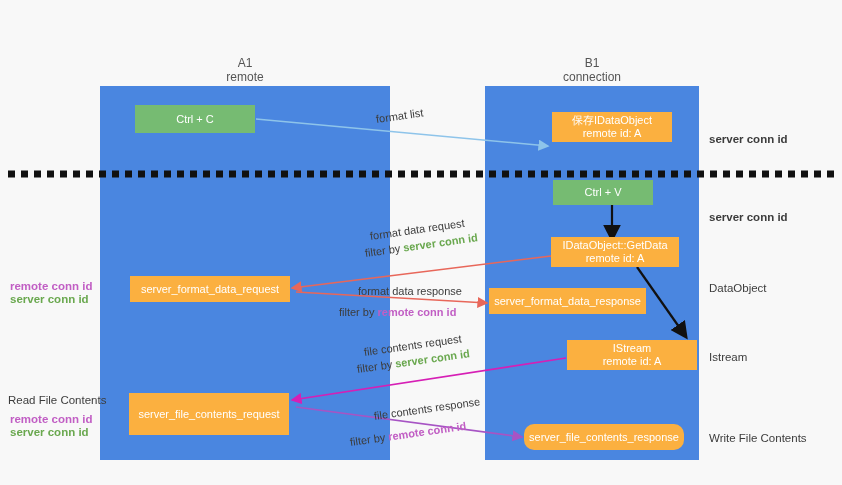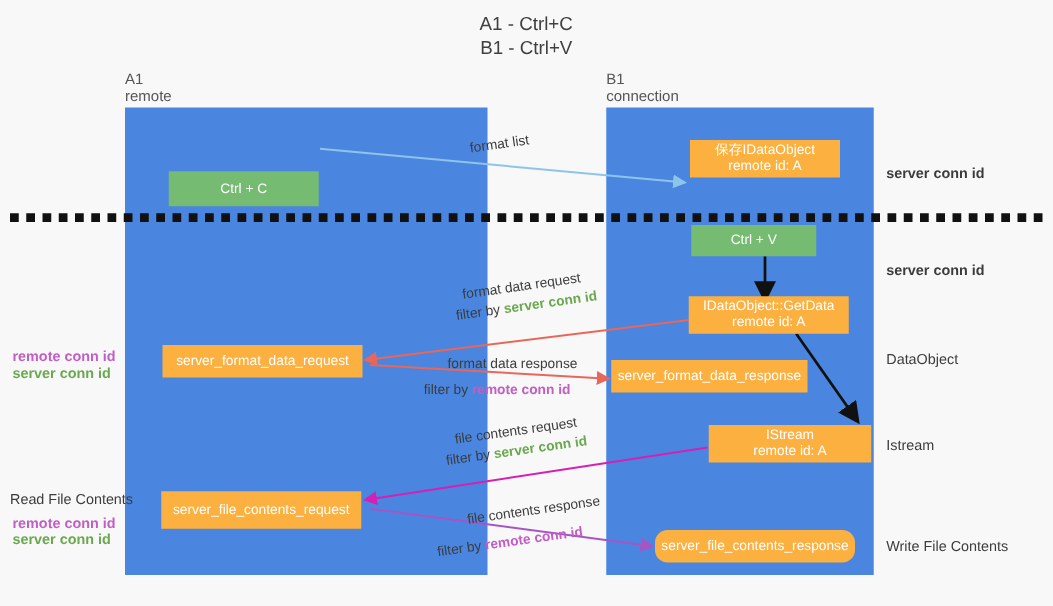--- a/index.html
+++ b/index.html
@@ -42,20 +42,21 @@
   }
   .lane {
     position: absolute;
     background: #4a86e0;
   }
   .lane-a { left: 100px; top: 86px; width: 290px; height: 374px; }
   .lane-b { left: 485px; top: 86px; width: 214px; height: 374px; }
 
   .lane-head {
     position: absolute;
+    text-align: center;
     font-size: 12px;
     line-height: 14px;
     color: #555;
     white-space: pre-line;
   }
   .head-a { left: 100px; top: 56px; width: 290px; }
   .head-b { left: 485px; top: 56px; width: 214px; }
 
   .box {
     position: absolute;
@@ -104,22 +105,20 @@
     line-height: 14px;
     color: #3c3c3c;
     white-space: nowrap;
   }
 </style>
 </head>
 <body>
 
 <div class="canvas">
 
-  <div class="title">A1 - Ctrl+C
-B1 - Ctrl+V</div>
 
   <div class="lane-head head-a">A1
 remote</div>
   <div class="lane-head head-b">B1
 connection</div>
 
   <div class="lane lane-a"></div>
   <div class="lane lane-b"></div>
 
   <svg id="svg-layer" viewBox="0 0 842 485">
@@ -151,38 +150,38 @@
 
     <line x1="551" y1="256" x2="292" y2="288" stroke="#e8675a" stroke-width="1.6" marker-end="url(#ah-red)"></line>
 
     <line x1="296" y1="292" x2="487" y2="303" stroke="#e8675a" stroke-width="1.6" marker-end="url(#ah-red)"></line>
 
     <line x1="566" y1="358" x2="292" y2="400" stroke="#d61fb5" stroke-width="1.6" marker-end="url(#ah-magenta)"></line>
 
     <line x1="296" y1="407" x2="522" y2="437" stroke="#a754c4" stroke-width="1.6" marker-end="url(#ah-purple)"></line>
   </svg>
 
-  <div class="box box-green" style="left:135px; top:105px; width:120px; height:28px;margin-top:32px;">Ctrl + C</div>
+  <div class="box box-green" style="left:135px; top:105px; width:120px; height:28px;">Ctrl + C</div>
 
   <div class="box box-orange" style="left:552px; top:112px; width:120px; height:30px;">保存IDataObject
 remote id: A</div>
 
   <div class="box box-green" style="left:553px; top:180px; width:100px; height:25px;">Ctrl + V</div>
 
   <div class="box box-orange" style="left:551px; top:237px; width:128px; height:30px;">IDataObject::GetData
 remote id: A</div>
 
   <div class="box box-orange" style="left:489px; top:288px; width:157px; height:26px;">server_format_data_response</div>
 
   <div class="box box-orange" style="left:130px; top:276px; width:160px; height:26px;">server_format_data_request</div>
 
   <div class="box box-orange" style="left:567px; top:340px; width:130px; height:30px;">IStream
 remote id: A</div>
 
-  <div class="box box-orange" style="left:129px; top:393px; width:160px; height:30px;">server_file_contents_request</div>
+  <div class="box box-orange" style="left:129px; top:393px; width:160px; height:42px;">server_file_contents_request</div>
 
   <div class="box box-orange" style="left:524px; top:424px; width:160px; height:26px;border-radius:10px;">server_file_contents_response</div>
 
   <div class="edge-label rot" style="left:376px; top:112px;">format list</div>
 
   <div class="edge-label rot" style="left:370px; top:229px;">format data request</div>
   <div class="edge-label rot" style="left:365px; top:246px;">
     <span>filter by </span><span class="lbl-green">server conn id</span>
   </div>
 

